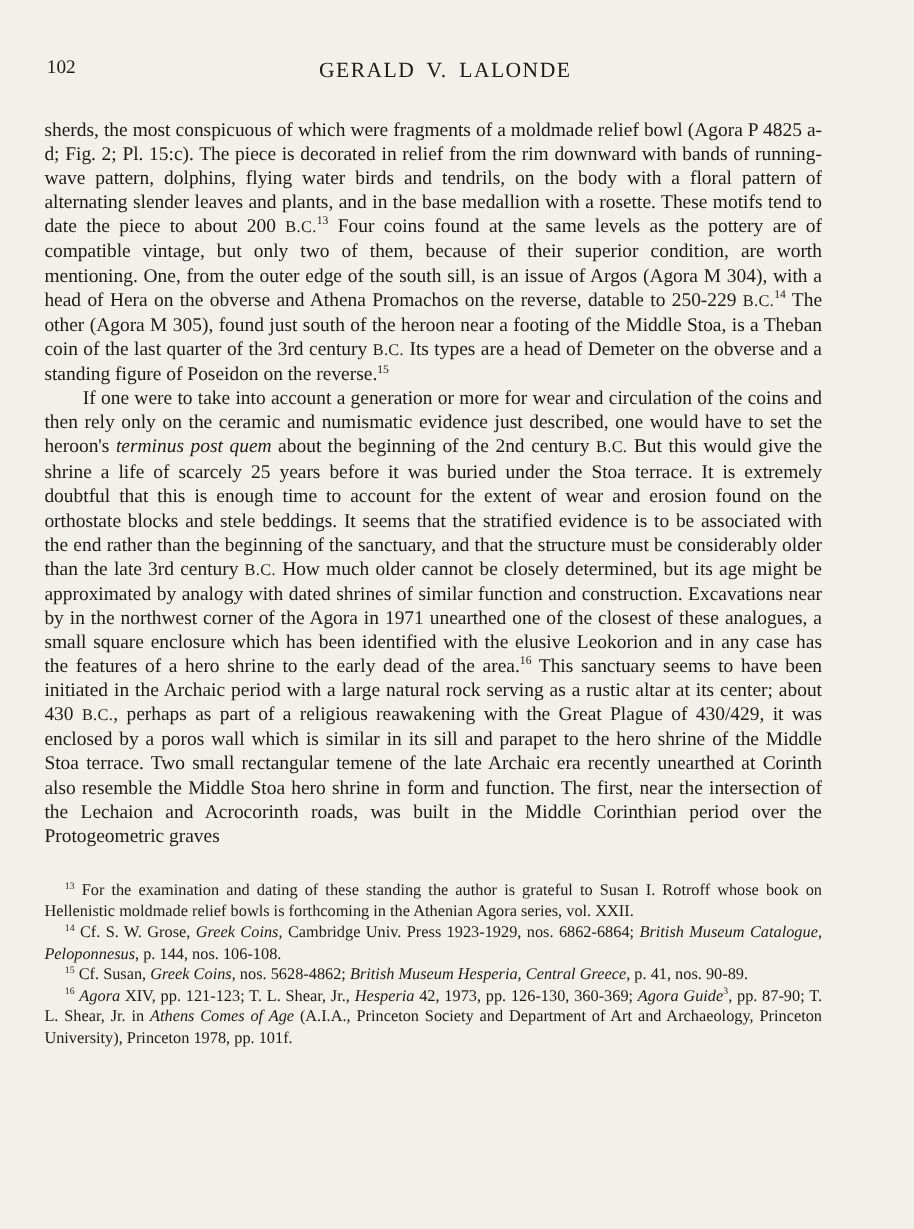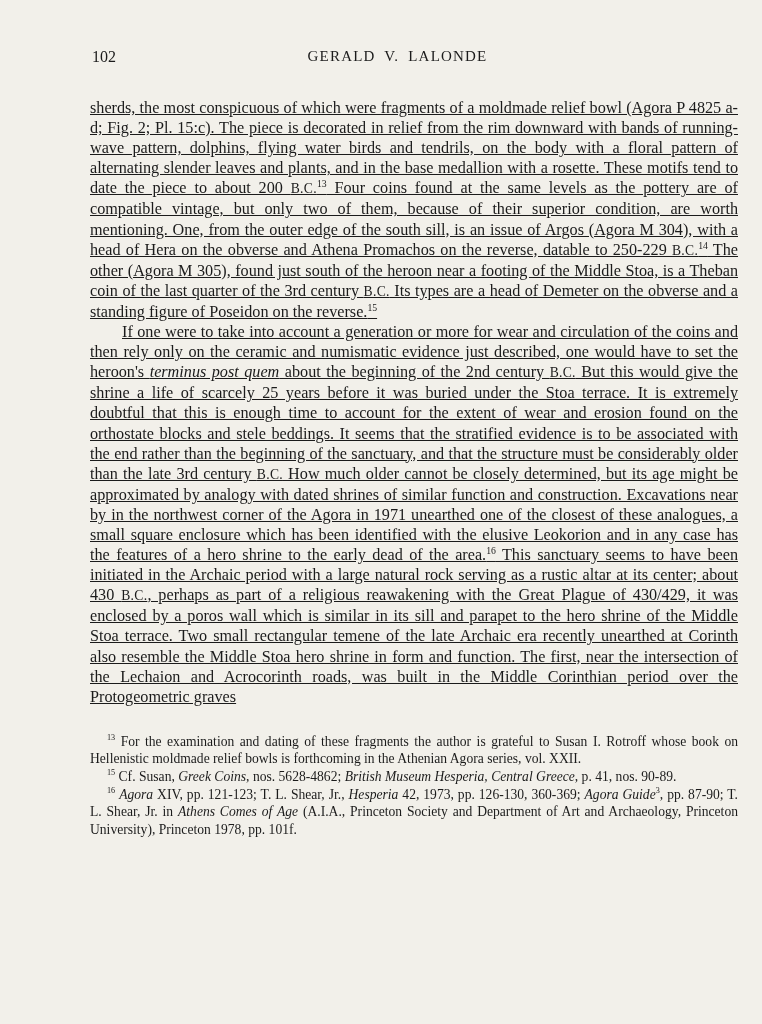--- a/index.html
+++ b/index.html
@@ -10,46 +10,45 @@
   .page {
     position: relative;
     width: 762px;
     height: 1024px;
     margin: 0 auto;
     background: #f2f0ea;
     color: #1b1b1b;
     font-family: "Liberation Serif", "DejaVu Serif", serif;
     overflow: hidden;
     box-sizing: border-box;
-    padding: 48px 57px 30px 90px;
+    padding: 48px 57px 30px 37px;
   }
   .running-header {
     position: relative;
     height: 22px;
     margin-bottom: 28px;
   }
   .page-num {
     position: absolute;
     left: 2px;
     top: 0;
     font-size: 16px;
   }
   .head-title {
     position: absolute;
     left: 0;
     right: 0;
     top: 0;
     text-align: center;
-    font-size: 15px;
+    font-size: 18px;
     letter-spacing: 1.2px;
     word-spacing: 4px;
   }
   .text-block {
     width: 648px;
-    text-decoration: underline;
   }
   .body-para {
     margin: 0;
     font-size: 16.2px;
     line-height: 20.1px;
     text-align: justify;
     text-justify: inter-word;
   }
   .body-para.indent {
     text-indent: 32px;
@@ -86,18 +85,19 @@
     <span class="page-num">102</span>
     <span class="head-title">GERALD V. LALONDE</span>
   </header>
 
   <main class="text-block">
     <p class="body-para"><span class="seg-n">sherds, the most conspicuous of which were fragments of a moldmade relief bowl (Agora P 4825 a-d; Fig. 2; Pl. 15:c).  The piece is decorated in relief from the rim downward with bands of running-wave pattern, dolphins, flying water birds and tendrils, on the body with a floral pattern of alternating slender leaves and plants, and in the base medallion with a rosette.  These motifs tend to date the piece to about 200 </span><span class="seg-sc">B.C.</span><span class="seg-sup">13</span><span class="seg-n"> Four coins found at the same levels as the pottery are of compatible vintage, but only two of them, because of their superior condition, are worth mentioning.  One, from the outer edge of the south sill, is an issue of Argos (Agora M 304), with a head of Hera on the obverse and Athena Promachos on the reverse, datable to 250-229 </span><span class="seg-sc">B.C.</span><span class="seg-sup">14</span><span class="seg-n"> The other (Agora M 305), found just south of the heroon near a footing of the Middle Stoa, is a Theban coin of the last quarter of the 3rd century </span><span class="seg-sc">B.C.</span><span class="seg-n">  Its types are a head of Demeter on the obverse and a standing figure of Poseidon on the reverse.</span><span class="seg-sup">15</span></p>
     <p class="body-para indent"><span class="seg-n">If one were to take into account a generation or more for wear and circulation of the coins and then rely only on the ceramic and numismatic evidence just described, one would have to set the heroon's </span><span class="seg-i">terminus post quem</span><span class="seg-n"> about the beginning of the 2nd century </span><span class="seg-sc">B.C.</span><span class="seg-n">  But this would give the shrine a life of scarcely 25 years before it was buried under the Stoa terrace.  It is extremely doubtful that this is enough time to account for the extent of wear and erosion found on the orthostate blocks and stele beddings.  It seems that the stratified evidence is to be associated with the end rather than the beginning of the sanctuary, and that the structure must be considerably older than the late 3rd century </span><span class="seg-sc">B.C.</span><span class="seg-n">  How much older cannot be closely determined, but its age might be approximated by analogy with dated shrines of similar function and construction.  Excavations near by in the northwest corner of the Agora in 1971 unearthed one of the closest of these analogues, a small square enclosure which has been identified with the elusive Leokorion and in any case has the features of a hero shrine to the early dead of the area.</span><span class="seg-sup">16</span><span class="seg-n"> This sanctuary seems to have been initiated in the Archaic period with a large natural rock serving as a rustic altar at its center; about 430 </span><span class="seg-sc">B.C.</span><span class="seg-n">, perhaps as part of a religious reawakening with the Great Plague of 430/429, it was enclosed by a poros wall which is similar in its sill and parapet to the hero shrine of the Middle Stoa terrace.  Two small rectangular temene of the late Archaic era recently unearthed at Corinth also resemble the Middle Stoa hero shrine in form and function.  The first, near the intersection of the Lechaion and Acrocorinth roads, was built in the Middle Corinthian period over the Protogeometric graves</span></p>
   </main>
 
   <section class="footnotes">
-    <p class="footnote"><span class="seg-sup">13</span><span class="seg-n"> For the examination and dating of these fragments the author is grateful to Susan I. Rotroff whose book on Hellenistic moldmade relief bowls is forthcoming in the Athenian Agora series, vol. XXII.</span></p>
+    <p class="footnote"><span class="seg-sup">13</span><span class="seg-n"> For the examination and dating of these standing the author is grateful to Susan I. Rotroff whose book on Hellenistic moldmade relief bowls is forthcoming in the Athenian Agora series, vol. XXII.</span></p>
+    <p class="footnote"><span class="seg-sup">14</span><span class="seg-n"> Cf. S. W. Grose, </span><span class="seg-i">Greek Coins</span><span class="seg-n">, Cambridge Univ. Press 1923-1929, nos. 6862-6864; </span><span class="seg-i">British Museum Catalogue, Peloponnesus</span><span class="seg-n">, p. 144, nos. 106-108.</span></p>
     <p class="footnote"><span class="seg-sup">15</span><span class="seg-n"> Cf. Susan, </span><span class="seg-i">Greek Coins</span><span class="seg-n">, nos. 5628-4862; </span><span class="seg-i">British Museum Hesperia, Central Greece</span><span class="seg-n">, p. 41, nos. 90-89.</span></p>
     <p class="footnote"><span class="seg-sup">16</span><span class="seg-n"> </span><span class="seg-i">Agora</span><span class="seg-n"> XIV, pp. 121-123; T. L. Shear, Jr., </span><span class="seg-i">Hesperia</span><span class="seg-n"> 42, 1973, pp. 126-130, 360-369; </span><span class="seg-i">Agora Guide</span><span class="seg-sup">3</span><span class="seg-n">, pp. 87-90; T. L. Shear, Jr. in </span><span class="seg-i">Athens Comes of Age</span><span class="seg-n"> (A.I.A., Princeton Society and Department of Art and Archaeology, Princeton University), Princeton 1978, pp. 101f.</span></p>
   </section>
 
 </div>
 
 </body></html>

